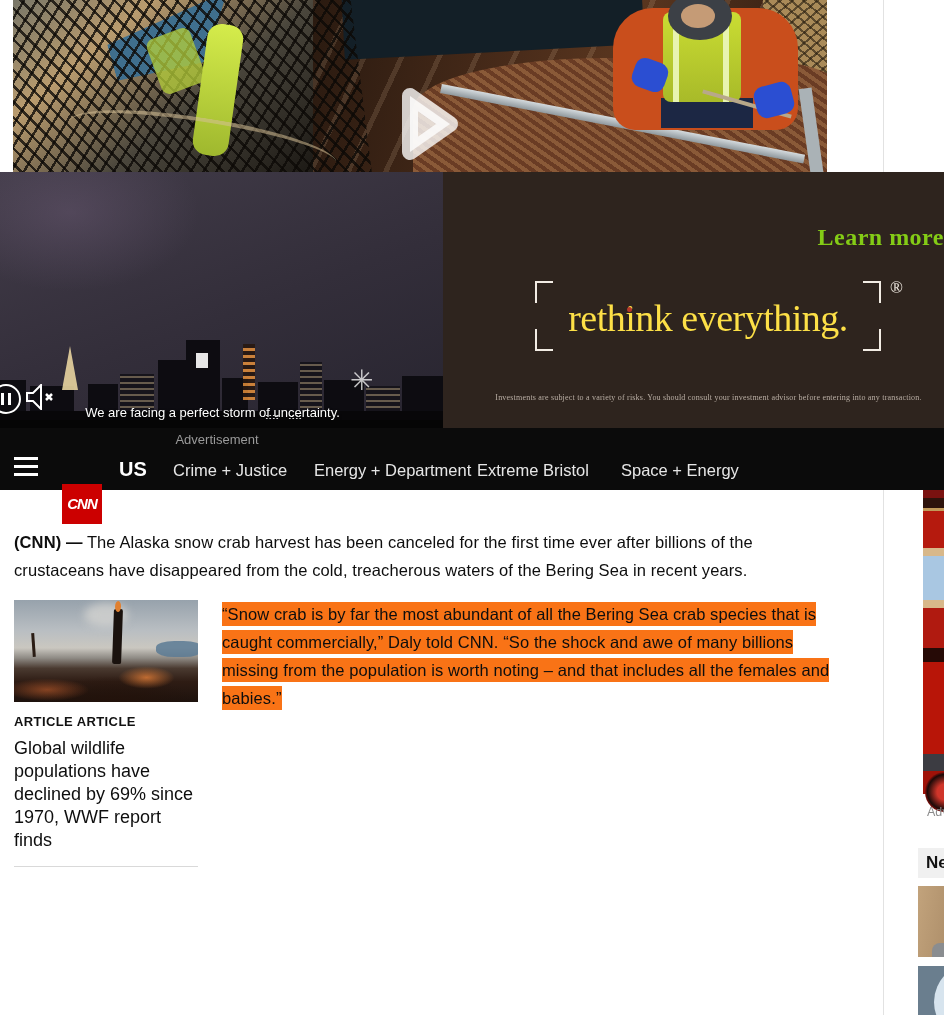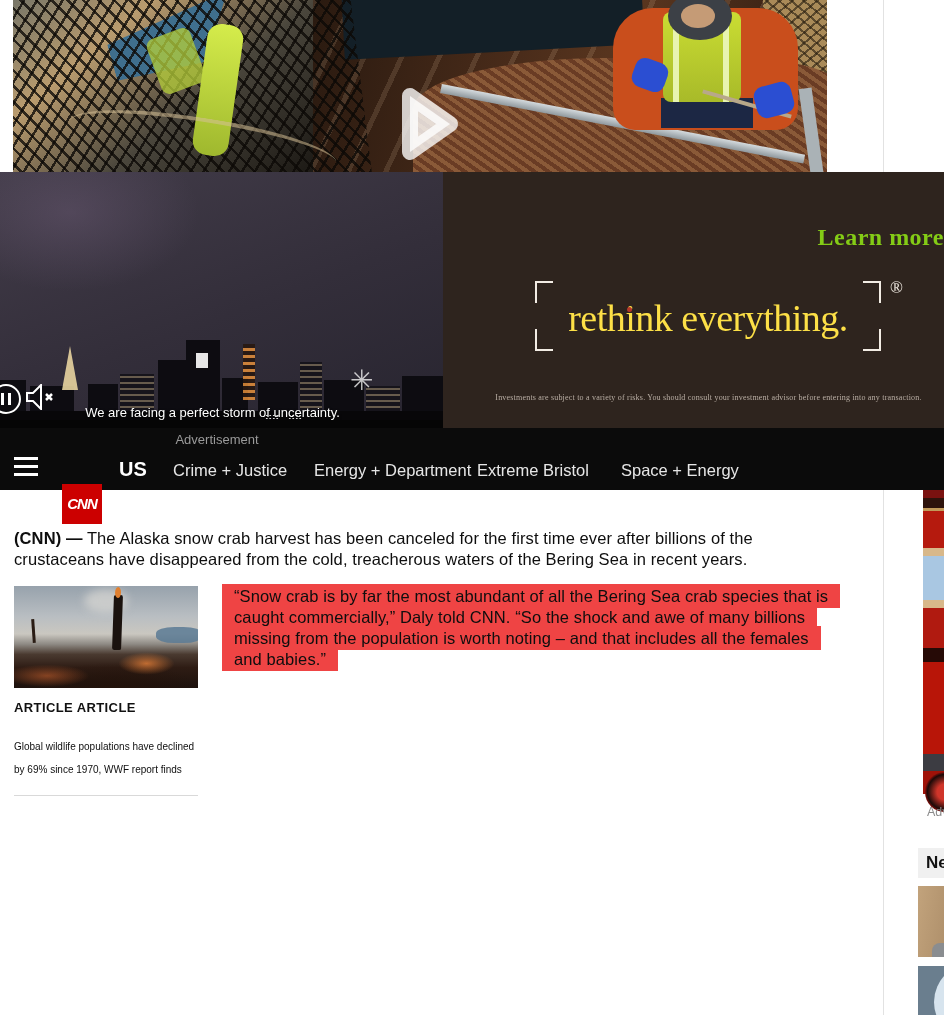--- a/index.html
+++ b/index.html
@@ -100,38 +100,38 @@
   .hamburger span:nth-child(1){top:0;} .hamburger span:nth-child(2){top:8px;} .hamburger span:nth-child(3){top:16px;}
   .cnn-logo{position:absolute;left:62px;top:21px;width:40px;height:40px;background:#cc0000;color:#fff;
       font-weight:800;font-size:15px;letter-spacing:-1px;text-align:center;line-height:40px;cursor:pointer;
       font-style:italic;margin-top:35px;}
   .nav-section{position:absolute;left:119px;top:30px;color:#fff;font-size:20px;font-weight:700;cursor:pointer;}
   .nav-link{position:absolute;top:33px;color:#e6e6e6;font-size:16.5px;cursor:pointer;}
   .nl0{left:173px;} .nl1{left:314px;} .nl2{left:477px;} .nl3{left:621px;}
 
   
   .article{position:absolute;left:14px;top:528px;width:816px;z-index:2;color:#0e0e0e;}
-  .article p{margin:0 0 16px;font-size:16.5px;line-height:21px;letter-spacing:.1px;}
+  .article p{margin:0 0 16px;font-size:16.5px;line-height:28px;letter-spacing:.1px;}
   .lead{font-weight:700;}
   .related{float:left;width:184px;margin:0 24px 10px 0;min-height:260px;}
   .rel-img{position:relative;width:184px;height:102px;overflow:hidden;cursor:pointer;background:
       radial-gradient(ellipse 40px 16px at 72% 76%,rgba(225,125,55,.8),rgba(0,0,0,0) 70%),
       radial-gradient(ellipse 60px 16px at 18% 88%,rgba(195,95,45,.6),rgba(0,0,0,0) 70%),
       radial-gradient(ellipse 100px 34px at 55% 102%,rgba(35,18,10,.95),rgba(0,0,0,0) 82%),
       linear-gradient(180deg,#97a2ac 0%,#b9bec2 30%,#cac7c0 47%,#8e8a84 57%,#4a3a30 67%,#2e1c14 80%,#1d120d 100%);}
   .rel-tree{position:absolute;left:54%;top:9%;width:9px;height:54%;background:#1a120e;transform:rotate(2deg);border-radius:2px;}
   .rel-tree::before{content:"";position:absolute;top:-8px;left:1px;width:6px;height:11px;background:#e08030;border-radius:50%;}
   .rel-smoke{position:absolute;left:38%;top:3%;width:44px;height:24px;background:rgba(210,210,208,.8);
       border-radius:50%;filter:blur(4px);}
   .rel-hill{position:absolute;right:-4px;top:40%;width:46px;height:16px;background:rgba(90,122,148,.85);border-radius:40%;}
   .rel-snag{position:absolute;left:10%;top:32%;width:3px;height:24px;background:#2a1c14;transform:rotate(-4deg);}
   .rel-label{margin-top:12px;font-size:13px;font-weight:700;letter-spacing:.4px;color:#111;}
-  .rel-title{margin-top:20px;font-size:10px;line-height:23px;color:#0e0e0e;cursor:pointer;}
+  .rel-title{margin-top:8px;font-size:18px;line-height:23px;color:#0e0e0e;cursor:pointer;}
   .rel-divider{margin-top:14px;border-top:1px solid #d9d9d9;}
-  .highlight{background:#ef4444;padding:3px 12px;-webkit-box-decoration-break:clone;box-decoration-break:clone;}
+  .highlight{background:#f97316;padding:3px 0;-webkit-box-decoration-break:clone;box-decoration-break:clone;}
 
   
   .sb-ad{position:absolute;left:923px;top:490px;width:300px;height:304px;z-index:2;cursor:pointer;background:
       linear-gradient(180deg,#7a1210 0 8px,#2e130c 8px 18px,#c29a5a 18px 21px,#b51a0e 21px 58px,
       #d8b88a 58px 66px,#a9c7e2 66px 110px,#d8b88a 110px 118px,#b01a10 118px 158px,#260a06 158px 172px,
       #b81508 172px 264px,#3c3c42 264px 281px,#a01208 281px 304px);}
   .sb-wheel{position:absolute;left:2px;top:282px;width:40px;height:40px;border-radius:50%;
       background:radial-gradient(#d0352a 28%,#1c0a08 62%,#7a0f0a 70%);}
   .sb-ad-label{position:absolute;left:927px;top:805px;width:300px;color:#8b8b8b;font-size:12.5px;z-index:2;}
   .sb-head{position:absolute;left:918px;top:848px;width:300px;height:30px;background:#f0f0f0;z-index:2;

